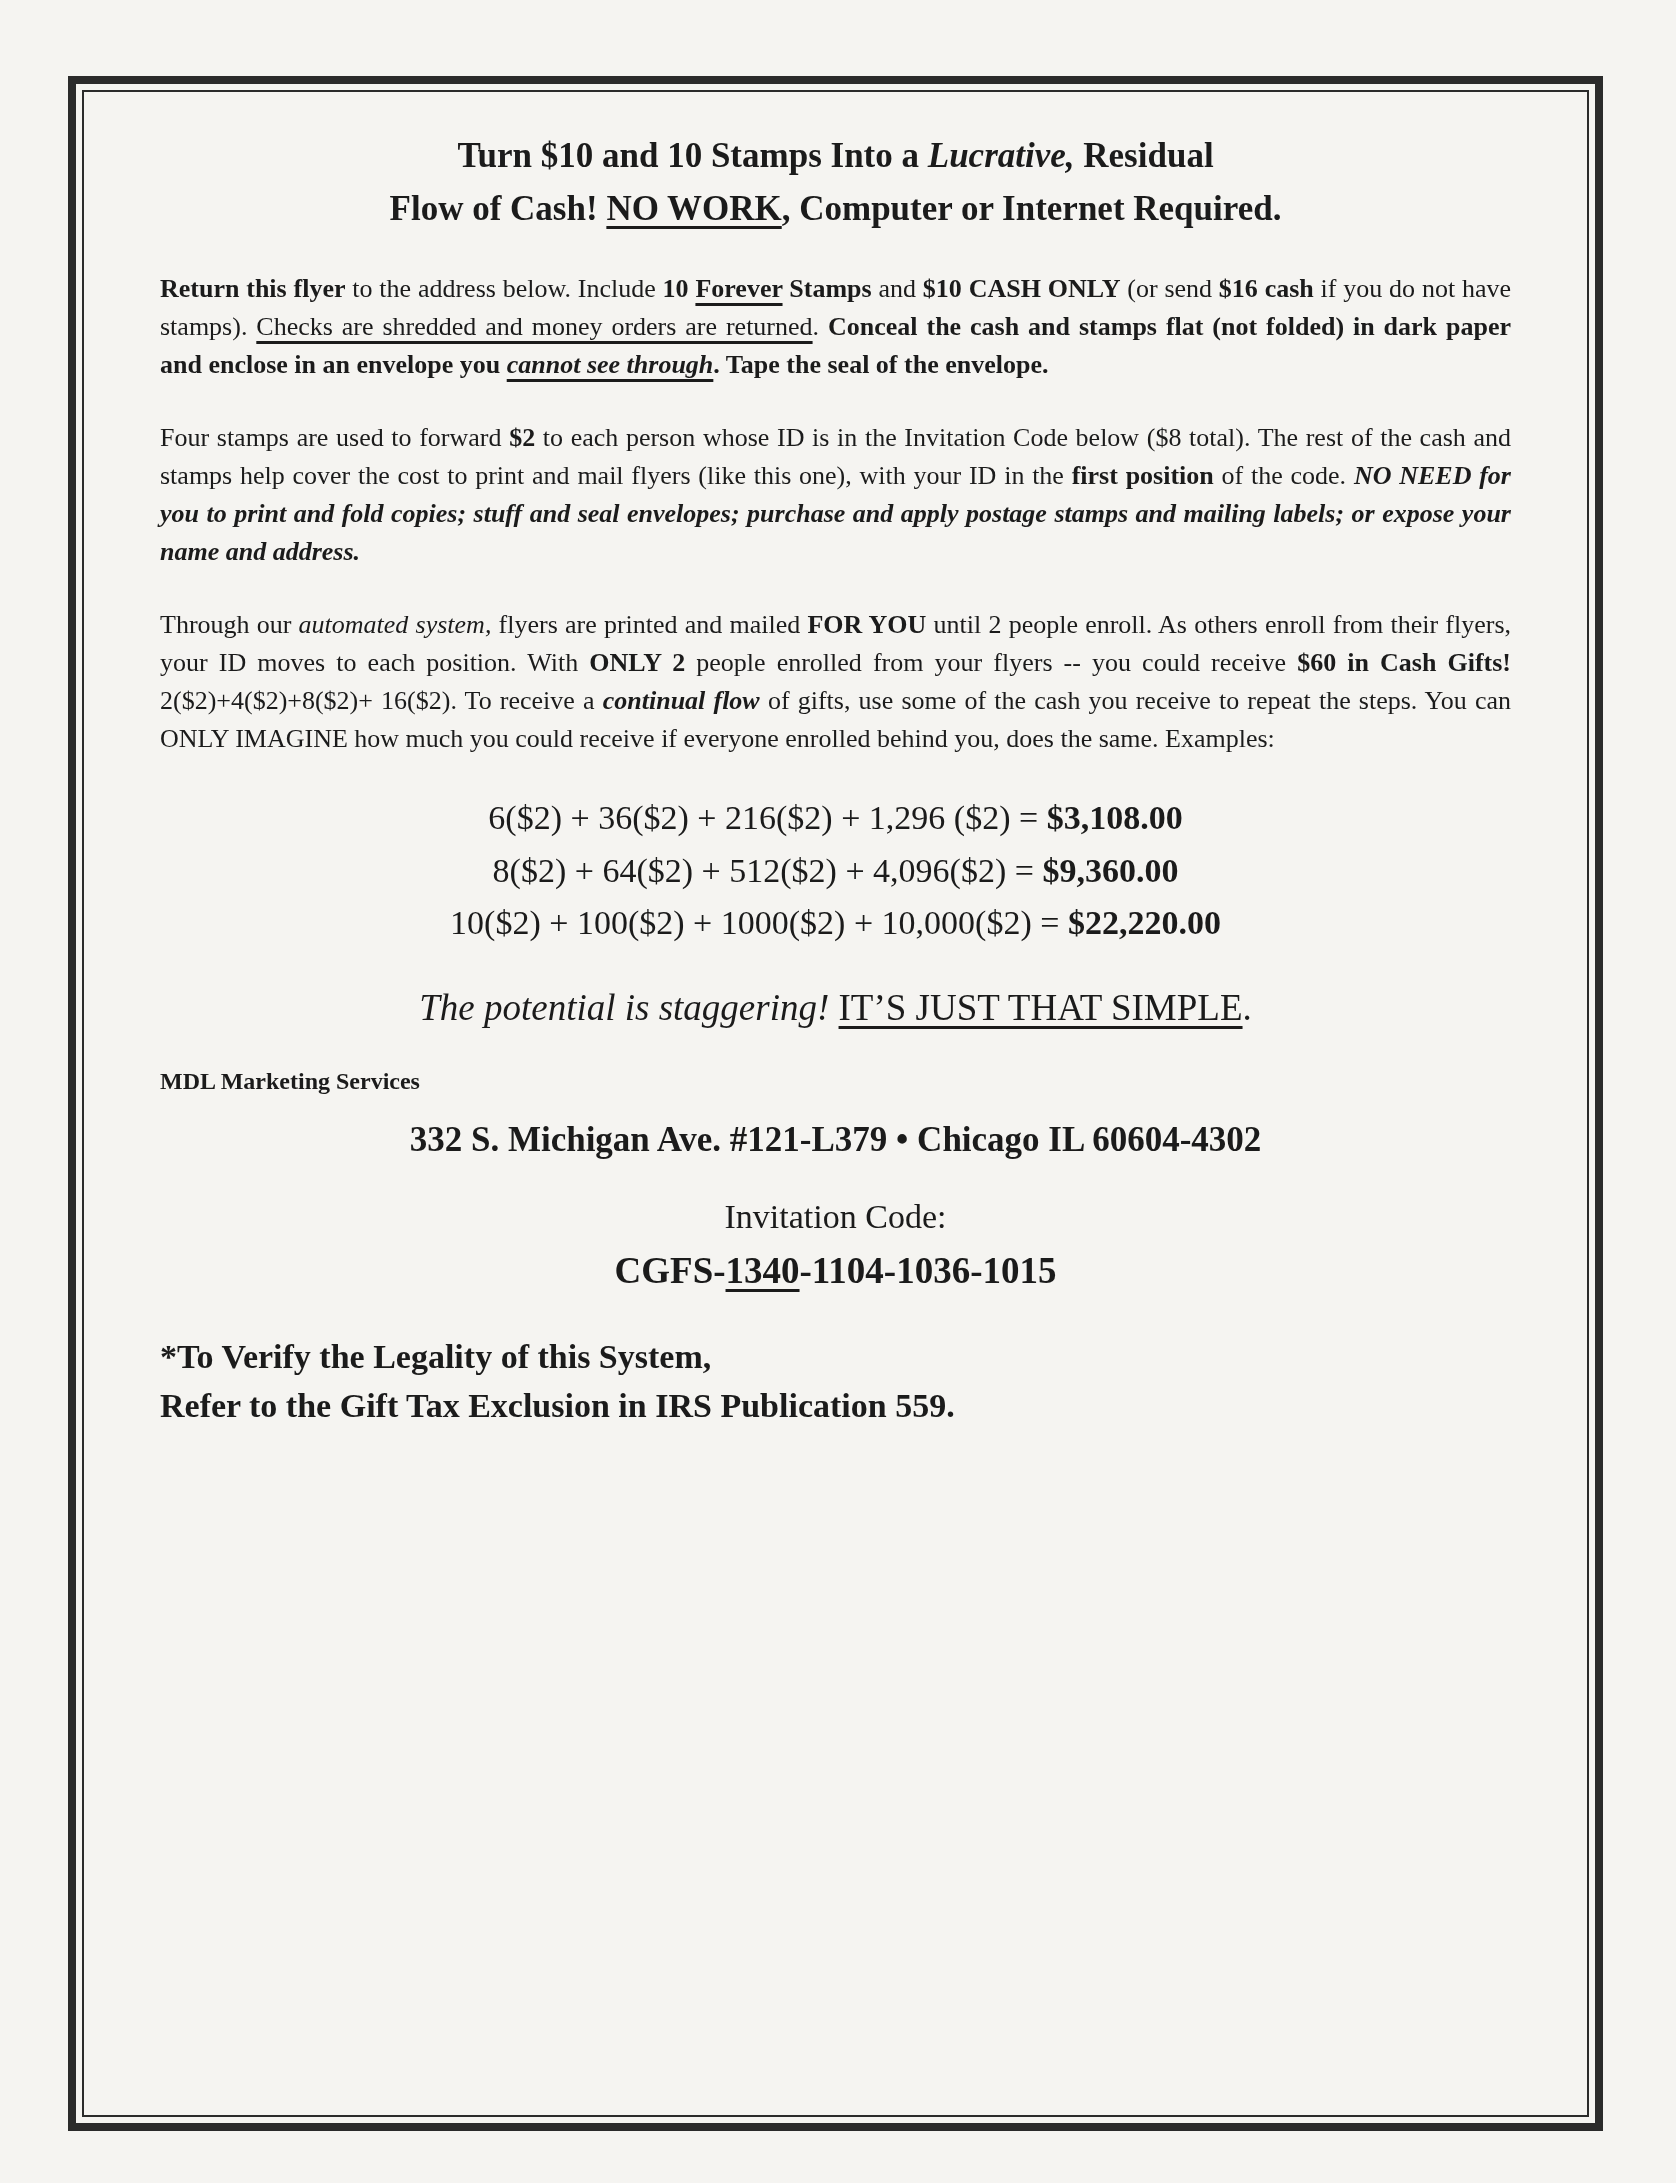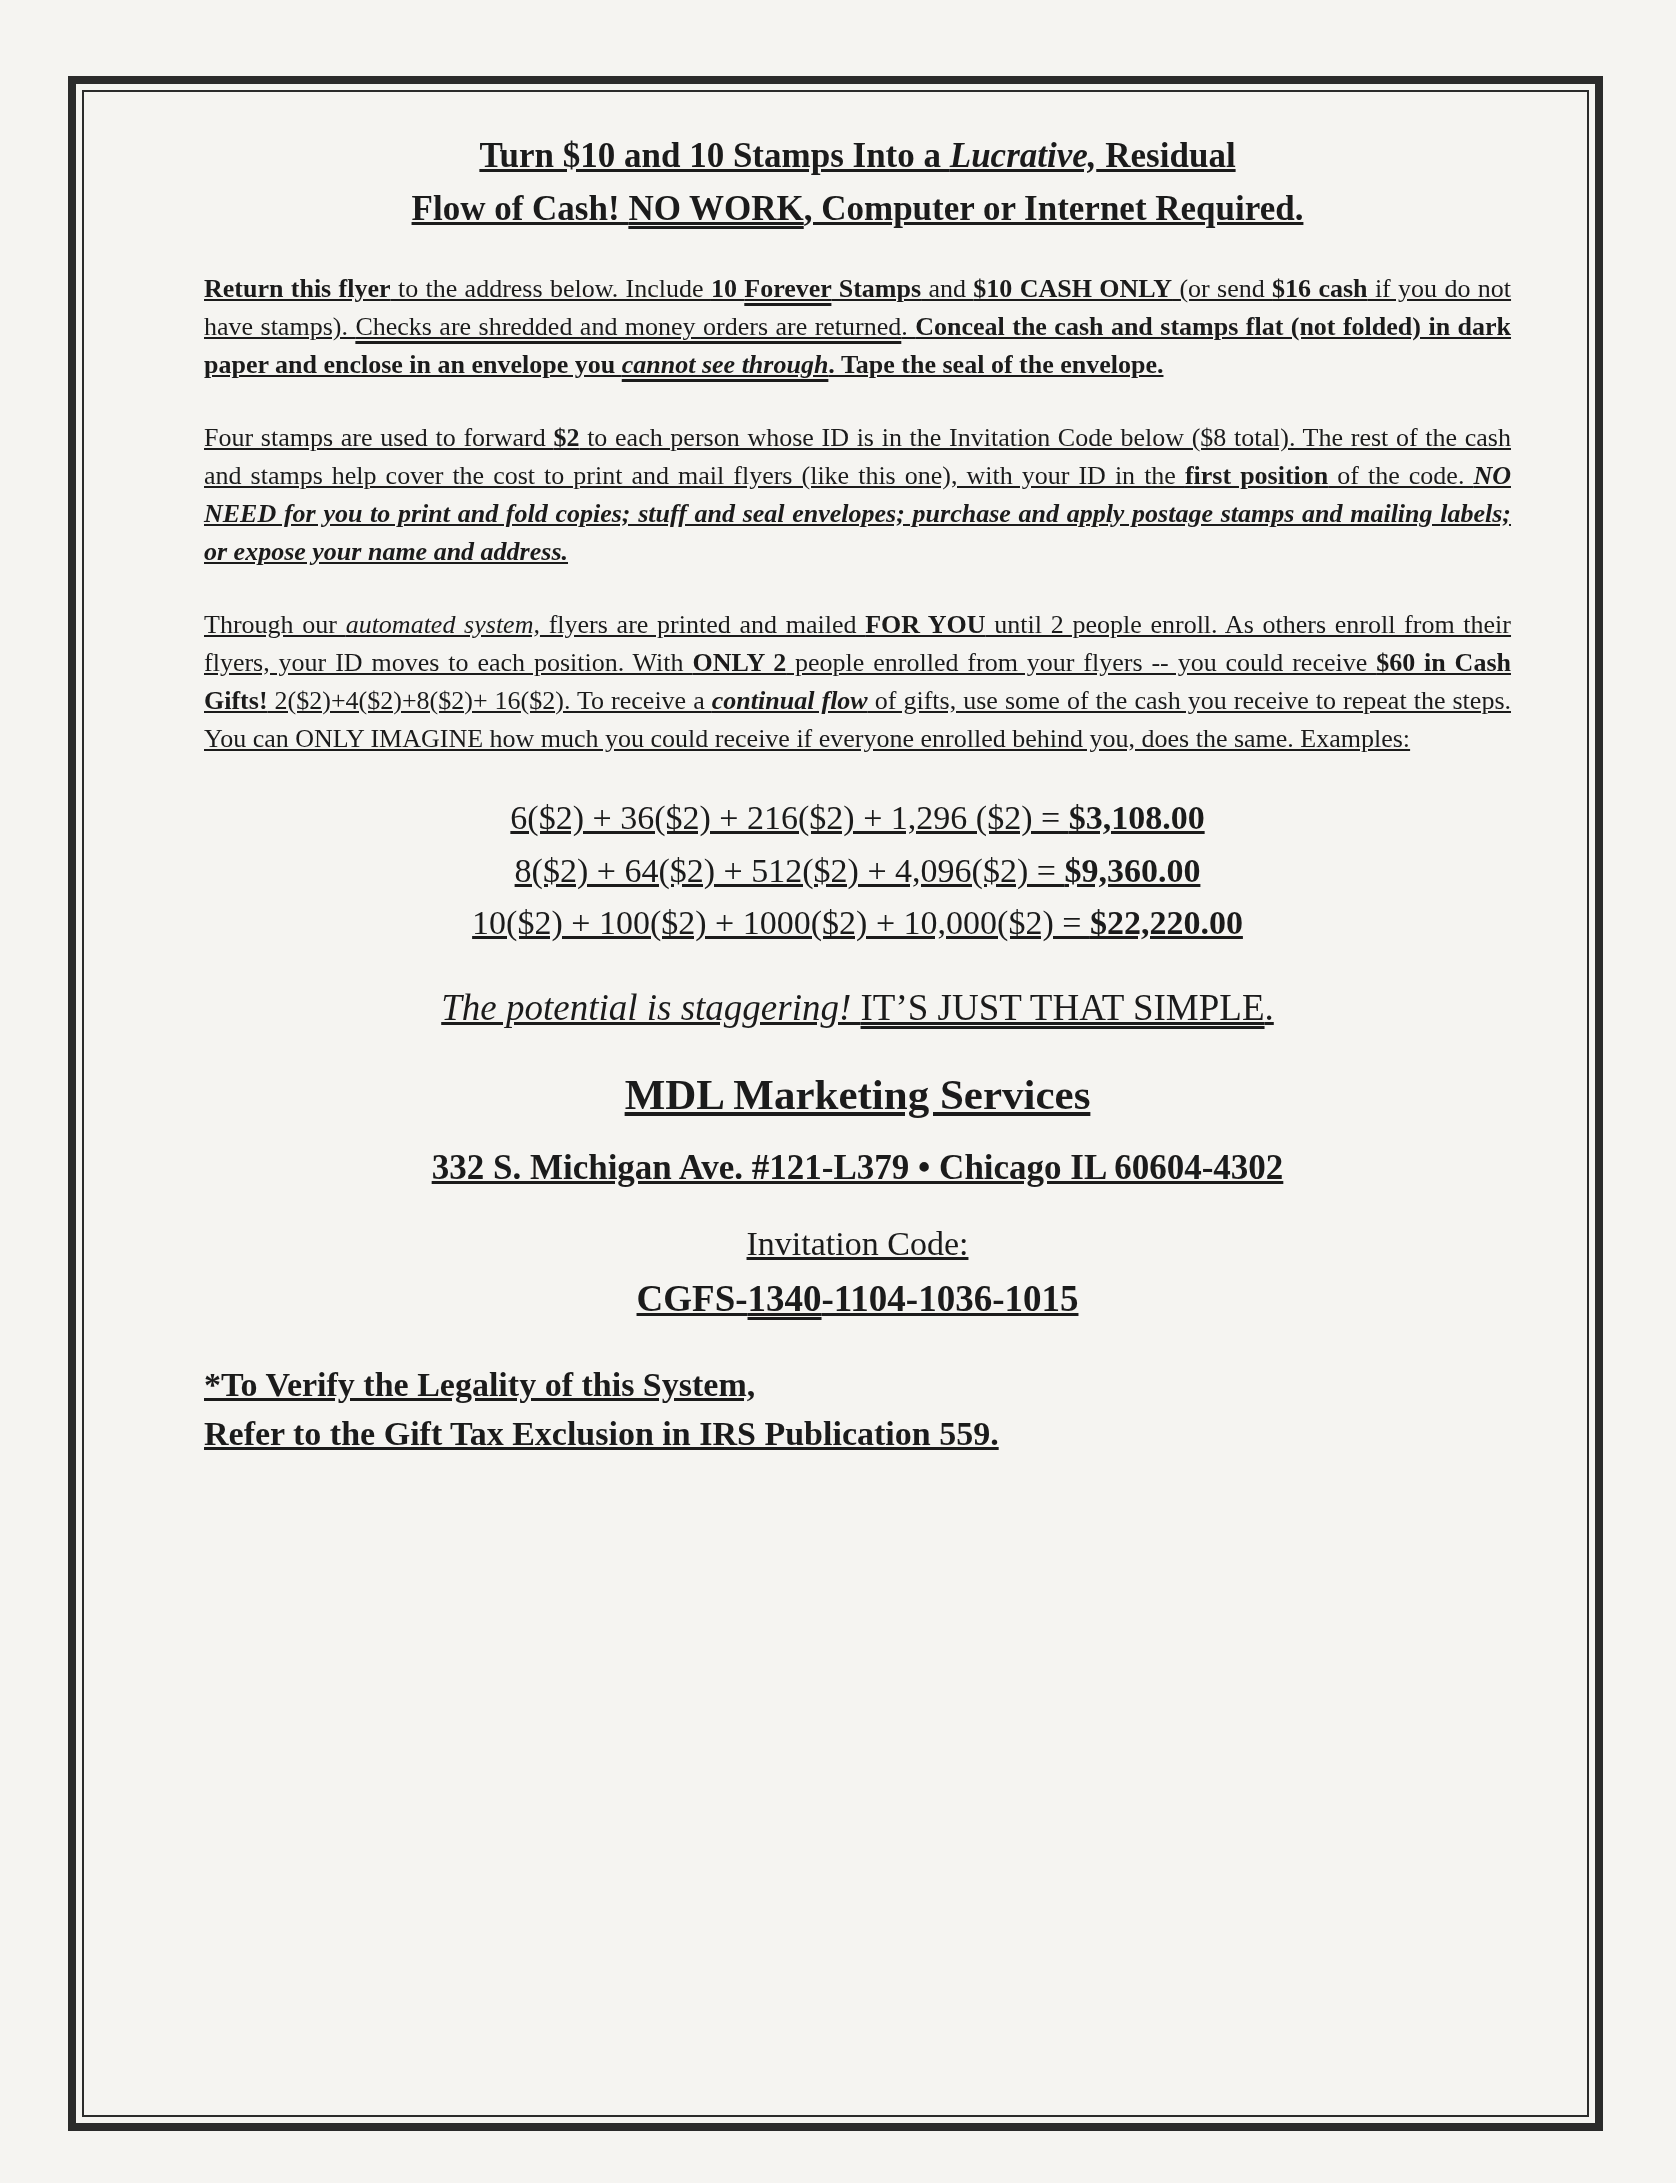--- a/index.html
+++ b/index.html
@@ -22,23 +22,22 @@
     height: 2055px;
     box-sizing: border-box;
     border: 8.8px solid #2b2b2b;
     padding: 6px;
   }
   .frame-inner {
     width: 100%;
     height: 100%;
     box-sizing: border-box;
     border: 2px solid #2b2b2b;
-    padding: 38px 76px 0 120px;
+    padding: 38px 76px 0 76px;
     overflow: hidden;
-    text-decoration: underline;
   }
   .title {
     text-align: center;
     font-size: 35px;
     line-height: 1.5;
     font-weight: 700;
     margin: 0 0 35px 0;
   }
   .body-par {
     font-size: 26px;
@@ -52,22 +51,22 @@
     line-height: 1.54;
     margin: 4px 0 32px 0;
   }
   .tagline {
     text-align: center;
     font-size: 37px;
     line-height: 1.4;
     margin: 12px 0 31px 0;
   }
   .org-name {
-    text-align: center;
-    font-size: 43px;
+    text-align: left;
+    font-size: 24px;
     font-weight: 700;
     line-height: 1.45;
     margin: 0;
   }
   .org-address {
     text-align: center;
     font-size: 35px;
     font-weight: 700;
     line-height: 1.45;
     margin: 16px;

